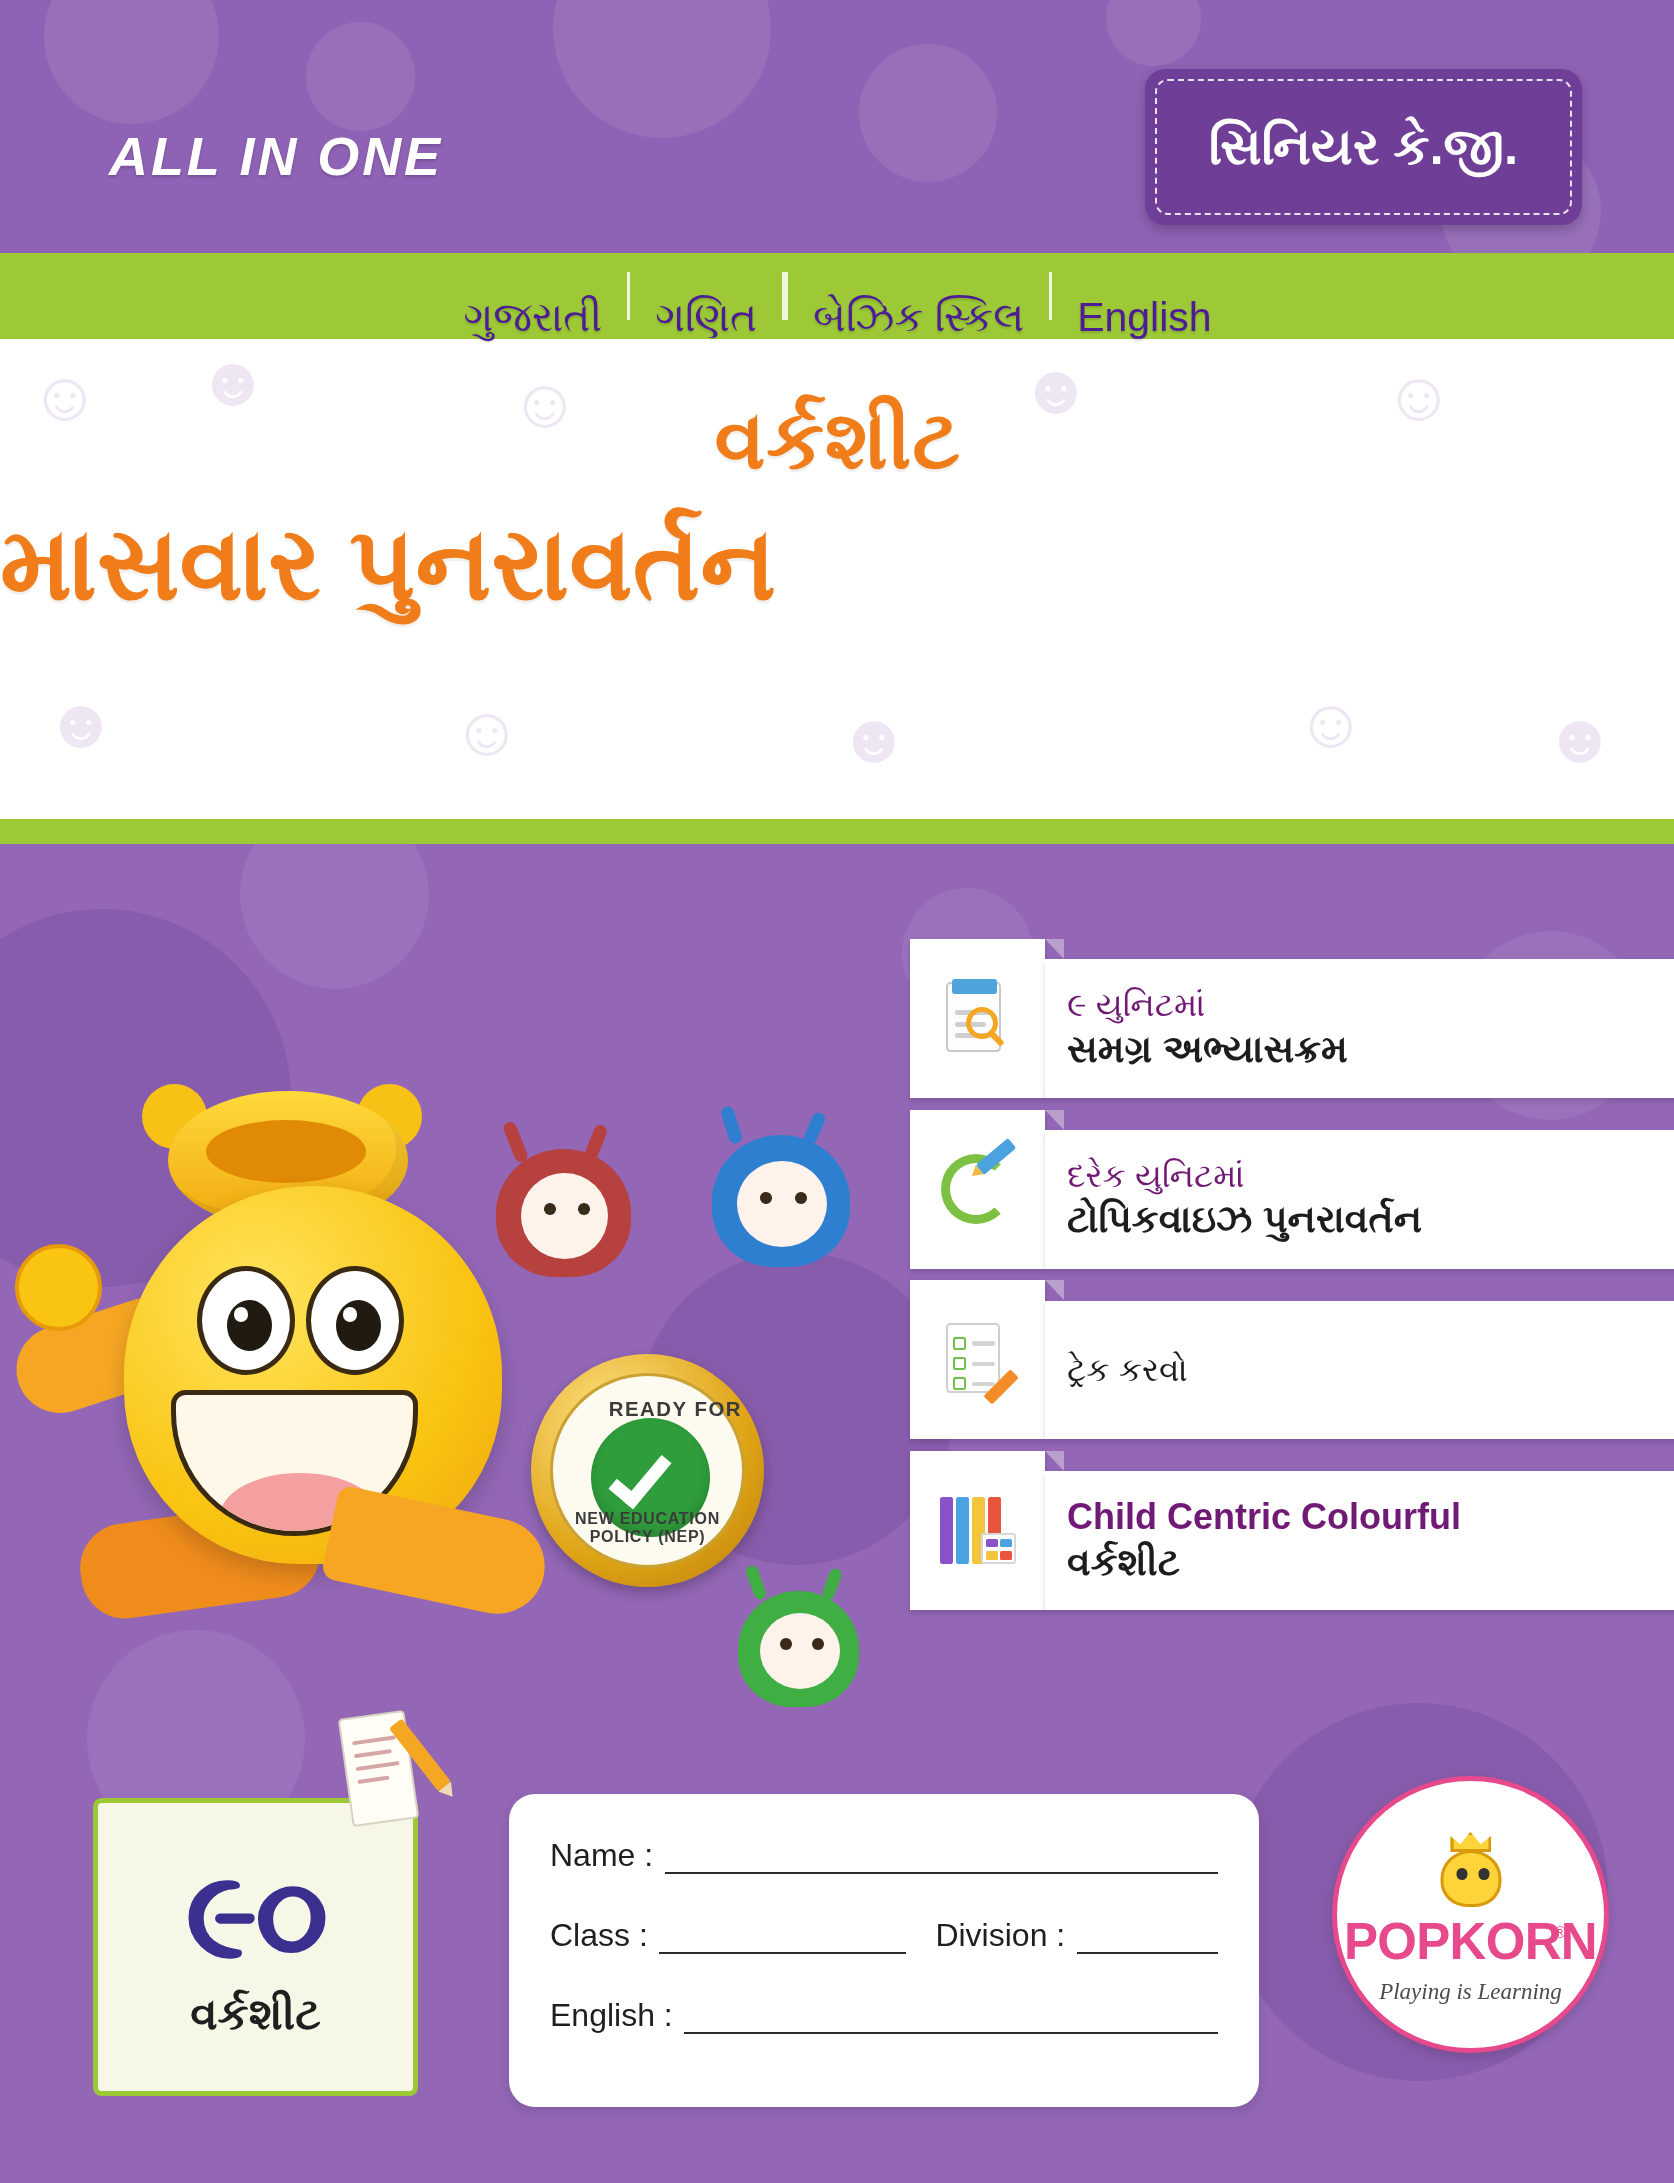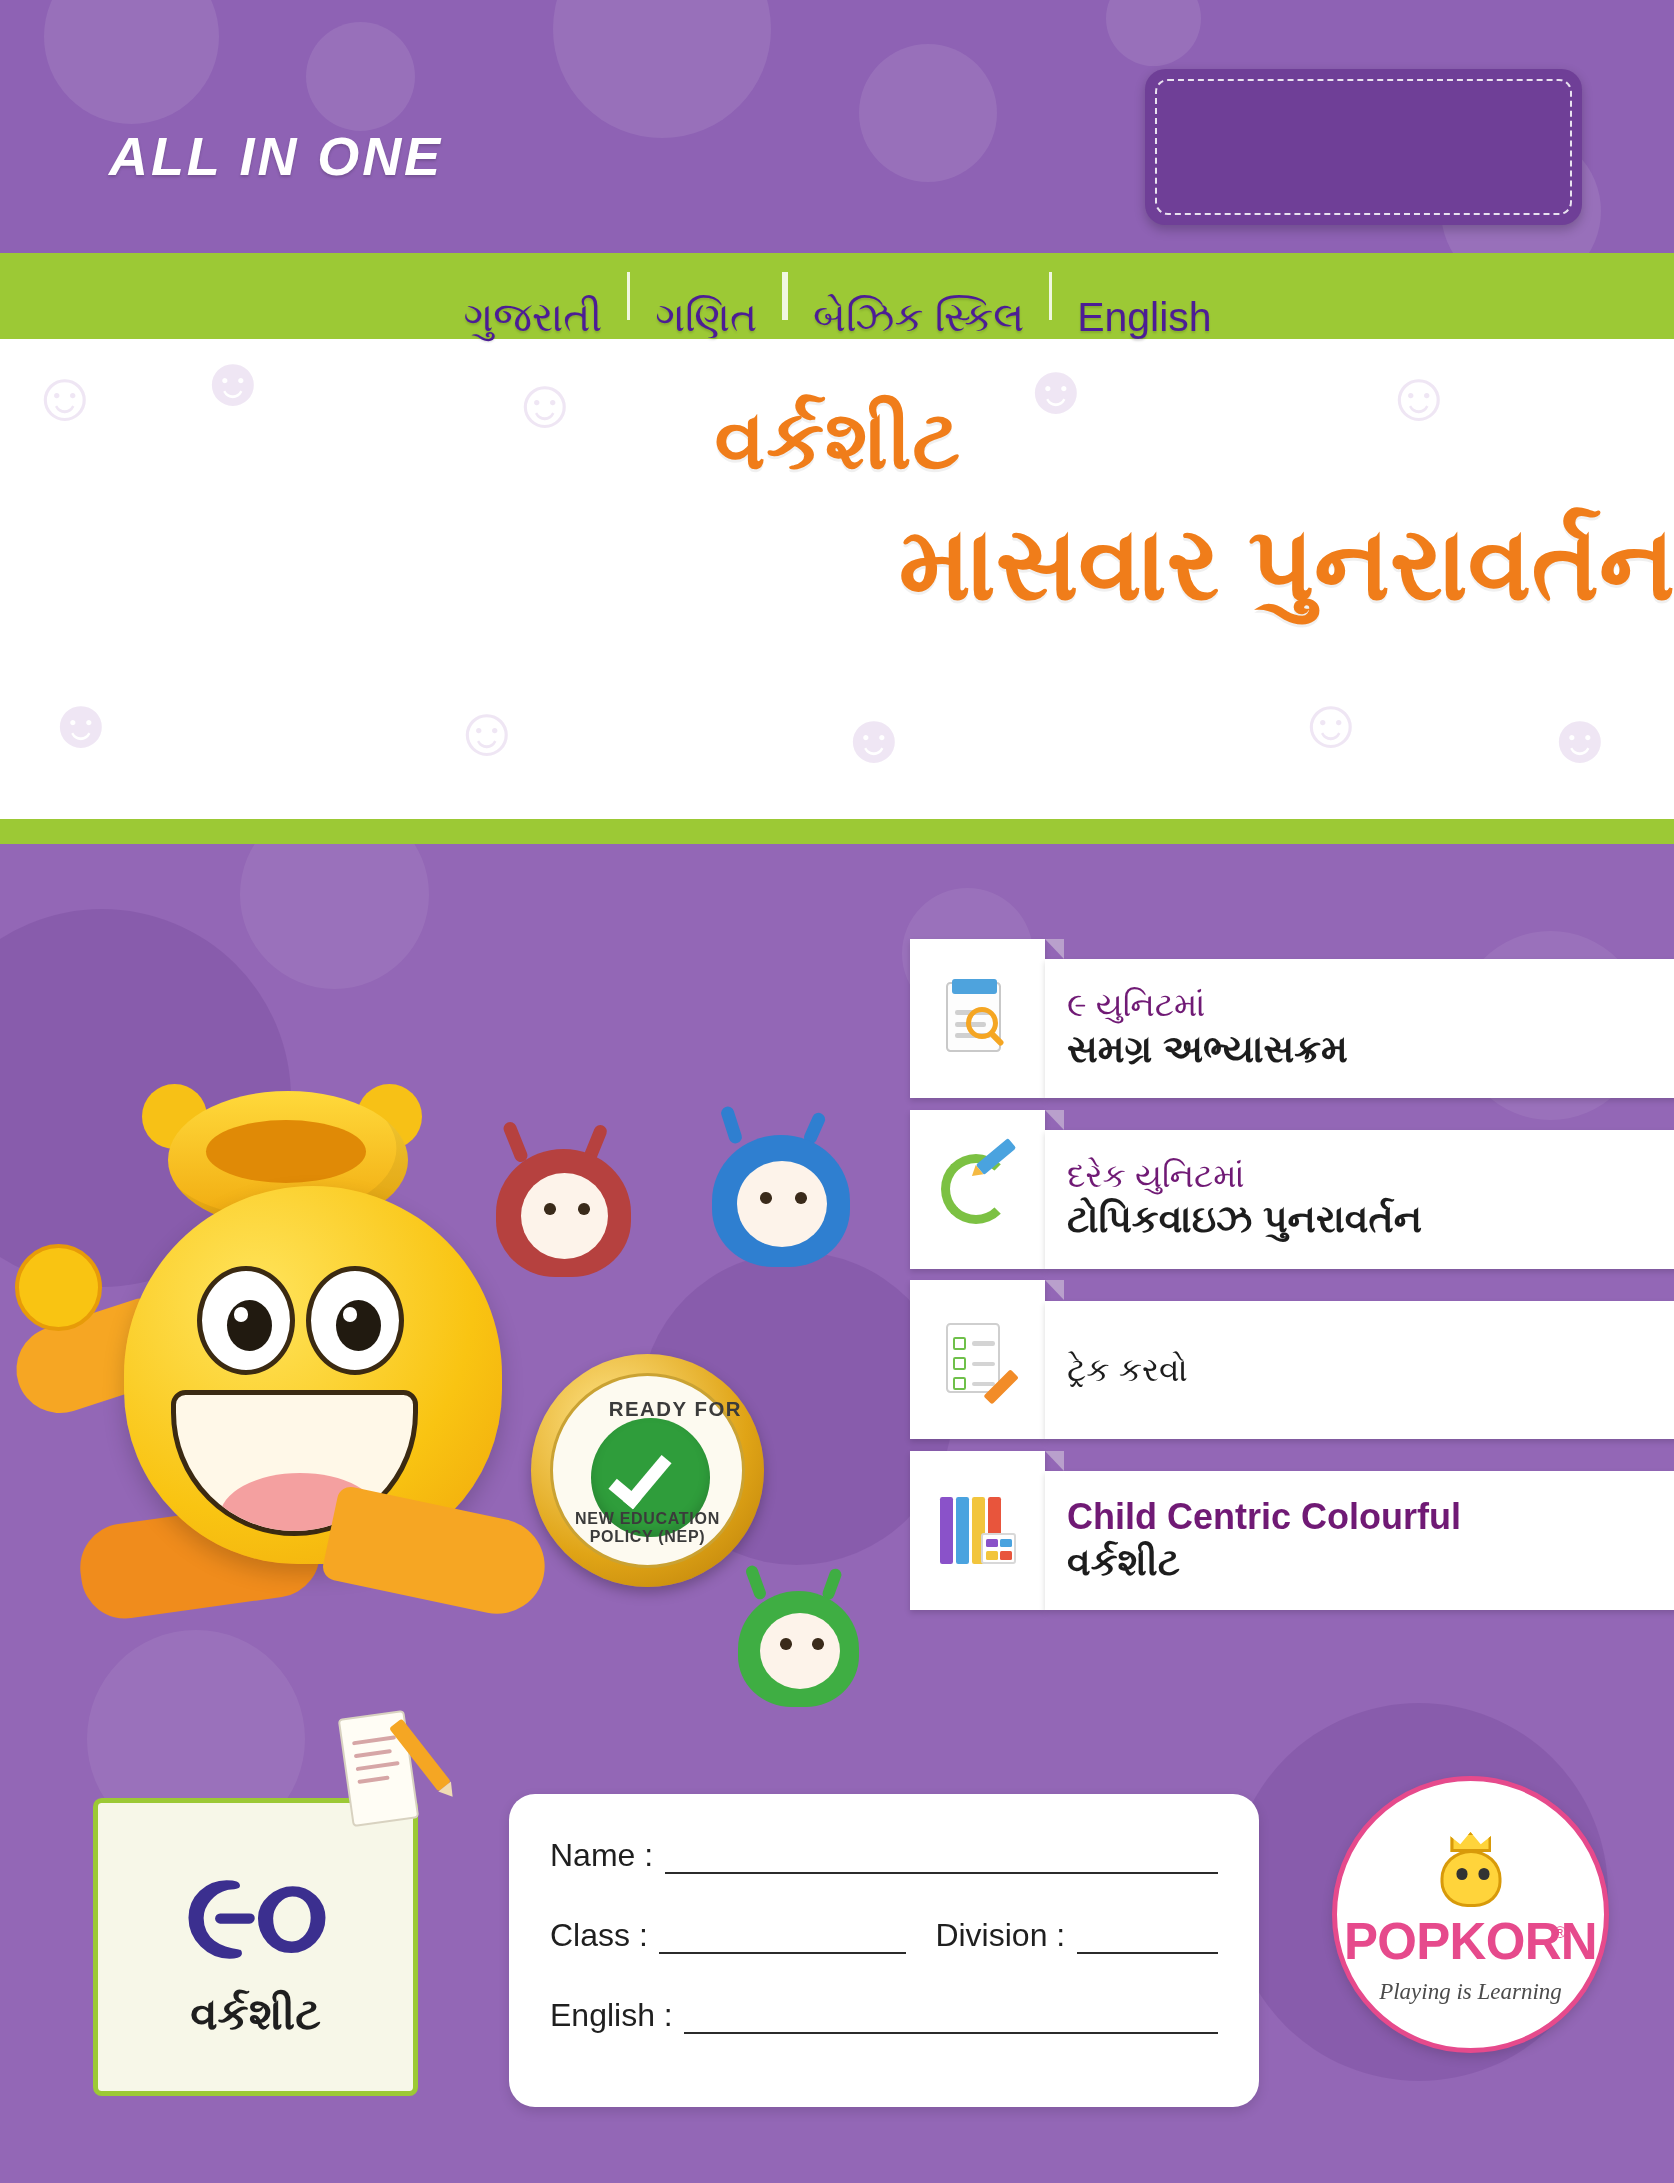--- a/index.html
+++ b/index.html
@@ -121,21 +121,21 @@
     color: #f07d1a;
     font-size: 82px;
     font-weight: bold;
     line-height: 1.22;
     letter-spacing: 0.7px;
     text-shadow: 0 2.9px 0 rgba(0,0,0,0.06);
   }
   .title-sub {
     position: absolute;
     left: 0; right: 0; top: 167px;
-    text-align: right;
+    text-align: left;
     color: #f07d1a;
     font-size: 102px;
     font-weight: bold;
     line-height: 1.15;
     text-shadow: 0 2.9px 0 rgba(0,0,0,0.06);
   }
   .green-rule {
     position: absolute;
     left: 0; top: 819px;
     width: 1675px;
@@ -551,20 +551,21 @@
     <div class="bubble" style="left:306px;top:22px;width:109px;height:109px;"></div>
     <div class="bubble" style="left:553px;top:-80px;width:218px;height:218px;"></div>
     <div class="bubble" style="left:859px;top:44px;width:138px;height:138px;"></div>
     <div class="bubble" style="left:1106px;top:-29px;width:95px;height:95px;"></div>
     <div class="bubble" style="left:1441px;top:131px;width:160px;height:160px;"></div>
 
     <div class="allinone">ALL IN ONE</div>
 
     <div class="grade-tag">
       <div class="dash"></div>
+      <div class="label">સિનિયર કે.જી.</div>
     </div>
   </div>
 
   <div class="subject-strip">
     <span class="subject">ગુજરાતી</span>
     <span class="sep"></span>
     <span class="subject">ગણિત</span>
     <span class="sep"></span>
     <span class="sep"></span>
     <span class="subject">બેઝિક સ્કિલ</span>

